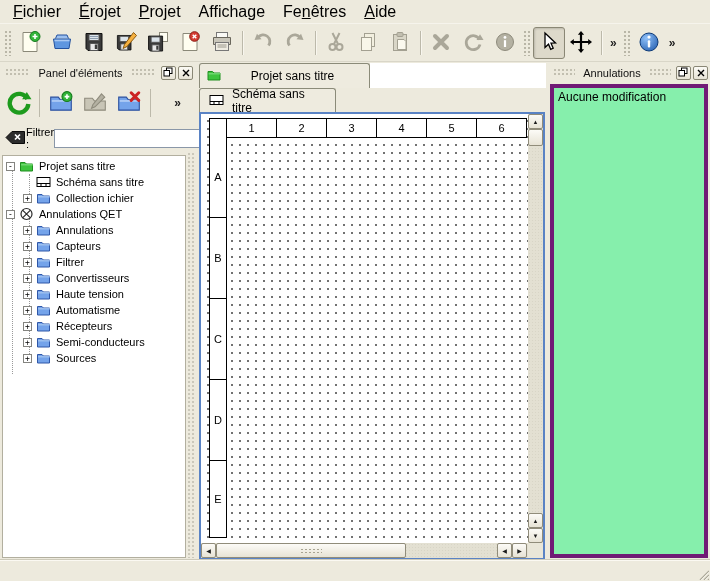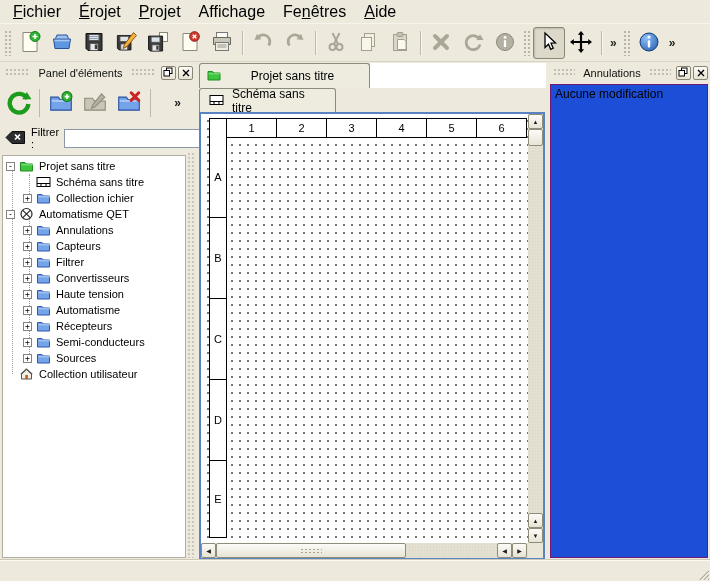--- a/index.html
+++ b/index.html
@@ -42,21 +42,21 @@
     border:1px solid #8a8775; border-radius:2px; background:linear-gradient(#fbfaf4,#e7e3d5);
     display:flex; align-items:center; justify-content:center; }
   
   #ldtools { position:absolute; left:2px; right:2px; top:22px; height:38px;
     display:flex; align-items:center; gap:2px; }
   .dbtn { width:32px; height:32px; display:flex; align-items:center; justify-content:center; flex:none; }
   .dsep { width:1px; height:28px; background:#bcb9aa; margin:0 3px; flex:none; }
   #ld-overflow { margin-left:auto; margin-right:8px; }
   
   #filterrow { position:absolute; left:4px; right:4px; top:64px; height:24px;
-    display:flex; align-items:center; gap:5px; }
+    display:flex; align-items:center; }
   .filter-input { flex:1; height:19px; margin-right:4px; border:1px solid #8a97a8;
     background:#fff; font-family:"Liberation Sans",sans-serif; font-size:11px; padding:0 3px; }
   
   #tree { position:absolute; left:2px; top:93px; width:184px; bottom:2px;
     background:#fff; border:1px solid #b2af9f; overflow:hidden; }
   #treesplit { position:absolute; left:187px; top:152px; width:7px; height:406px;
     background-image: radial-gradient(circle, #cbc8ba 1px, rgba(0,0,0,0) 1.2px);
     background-size:4px 4px; }
   .trow { height:16px; display:flex; align-items:center; white-space:nowrap; position:relative; }
   .trow.d0 { padding-left:3px; }
@@ -109,21 +109,21 @@
   .h-left { left:0; top:0; } .h-left2 { right:16px; top:0; } .h-right { right:1px; top:0; }
   .sthumb { position:absolute; border:1px solid #908c7a; border-radius:2px;
     background:linear-gradient(#fcfbf7,#e7e3d5); }
   .sthumb.v { left:0; top:15px; width:15px; height:17px; }
   .sthumb.h { left:15px; top:0; width:190px; height:15px; }
   .sthumb.h::after { content:""; position:absolute; left:50%; top:4px; width:22px; height:7px;
     margin-left:-11px; background-image:radial-gradient(circle,#a8a492 0.8px, rgba(0,0,0,0) 1px);
     background-size:4px 3px; }
   
   #undolist { position:absolute; left:2px; right:2px; top:22px; bottom:2px;
-    background:#1d4ed8; border:1px solid #701a75; }
+    background:#86efac; border:4px solid #701a75; }
   .undo-item { padding:2px 4px; font-size:12px; }
   
   #statusbar { position:absolute; left:0; top:560px; width:710px; height:21px;
     background:#edeadd; border-top:1px solid #fbf9f2; box-shadow: 0 -1px 0 #cdcaba; }
   #grip { position:absolute; right:1px; bottom:1px; }
 </style>
 </head>
 <body>
 
 <div id="app">
@@ -382,21 +382,21 @@
             <span class="tlabel">Collection ichier</span>
           </div>
         <div class="trow d0">
             <span class="exp">-</span>
             <span class="ticon">
               <svg width="15" height="14" viewBox="0 0 14 14">
                 <circle cx="7" cy="7" r="5.5" fill="#fff" stroke="#2a2a2a" stroke-width="1.2"></circle>
                 <path d="M3.3 3.3 L10.7 10.7 M10.7 3.3 L3.3 10.7" stroke="#2a2a2a" stroke-width="1.2"></path>
               </svg>
             </span>
-            <span class="tlabel">Automatisme QET</span>
+            <span class="tlabel">Annulations QET</span>
           </div>
         <div class="trow d1">
             <span class="exp">+</span>
             <span class="ticon">
               <svg width="15" height="14" viewBox="0 0 14 14">
                 <path d="M1 3.5 h4.5 l1.5 1.5 H13 V12 H1 Z" fill="#74a3ea" stroke="#2f57a8"></path>
                 <path d="M1.6 5.8 h11.8" stroke="#a9c8f2" stroke-width="1.2"></path>
               </svg>
             </span>
             <span class="tlabel">Annulations</span>
@@ -473,31 +473,20 @@
           </div>
         <div class="trow d1">
             <span class="exp">+</span>
             <span class="ticon">
               <svg width="15" height="14" viewBox="0 0 14 14">
                 <path d="M1 3.5 h4.5 l1.5 1.5 H13 V12 H1 Z" fill="#74a3ea" stroke="#2f57a8"></path>
                 <path d="M1.6 5.8 h11.8" stroke="#a9c8f2" stroke-width="1.2"></path>
               </svg>
             </span>
             <span class="tlabel">Sources</span>
-          </div>
-        <div class="trow d0">
-            <span class="exp"></span>
-            <span class="ticon">
-              <svg width="15" height="14" viewBox="0 0 14 14">
-                <path d="M2 7 L7 2.5 L12 7 V12 H2 Z" fill="#f0eee6" stroke="#555"></path>
-                <path d="M1.3 7.3 L7 2 L12.7 7.3" fill="none" stroke="#555" stroke-width="1.2"></path>
-                <rect x="5.8" y="8" width="2.6" height="4" fill="#c06018"></rect>
-              </svg>
-            </span>
-            <span class="tlabel">Collection utilisateur</span>
           </div>
       </div>
     </div>
   </div>
   <div id="treesplit"></div>
 
   <div id="projtabbar">
     <div class="tabfiller"></div>
     <div class="ptab">
       <span><svg width="16" height="14" viewBox="0 0 14 14">

